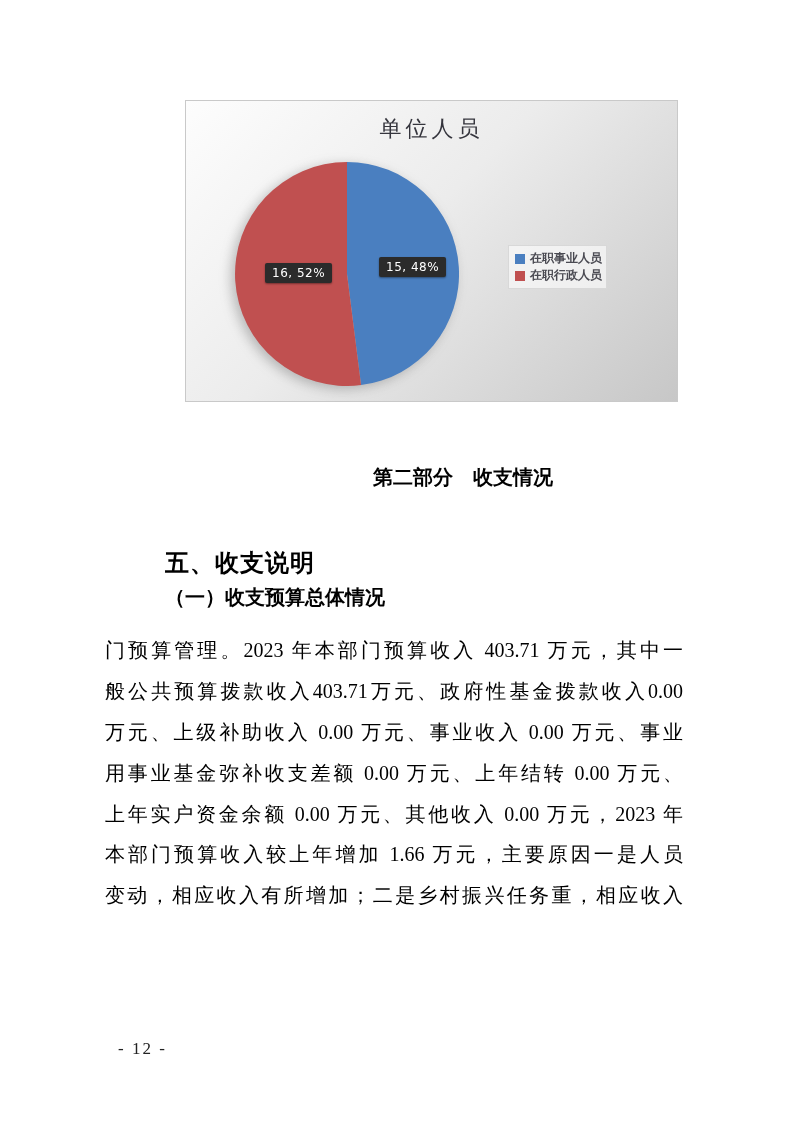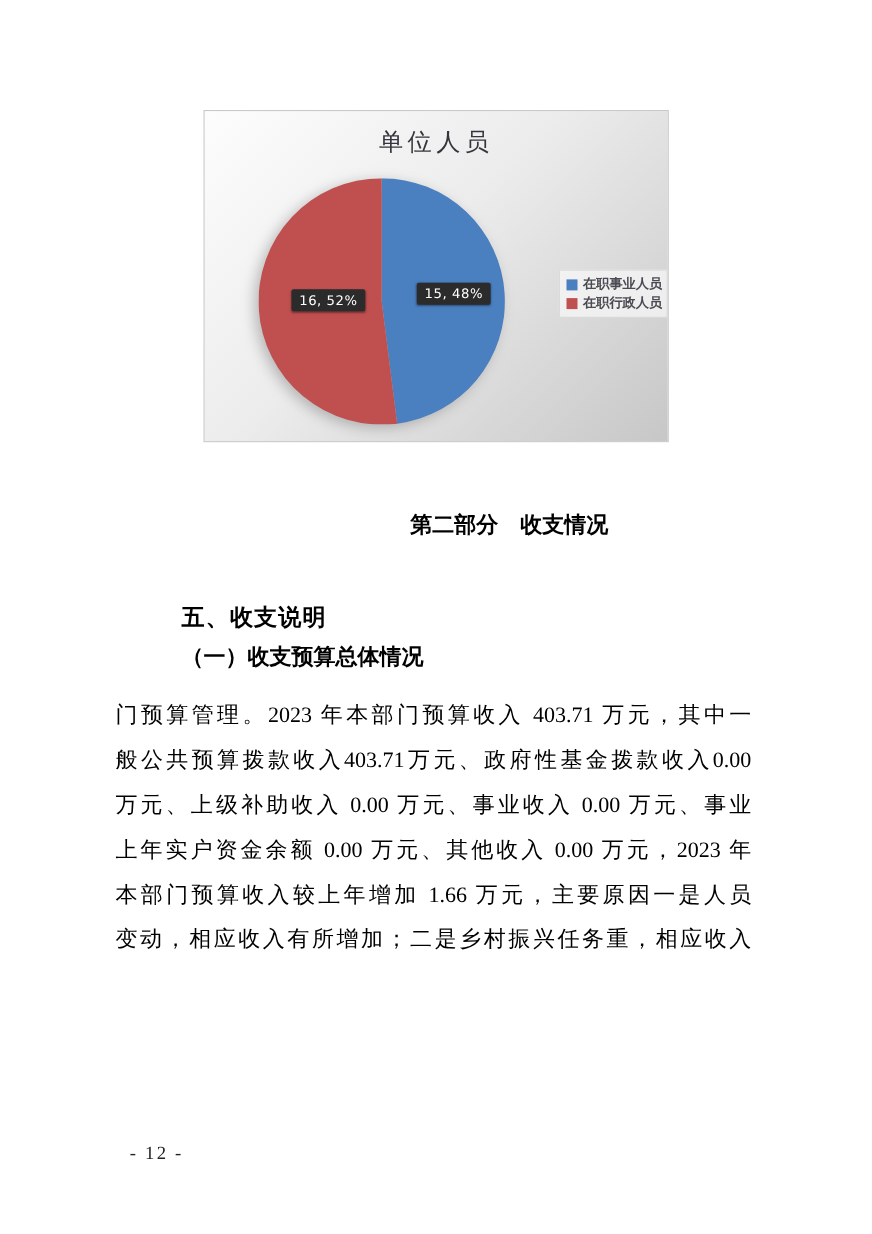--- a/index.html
+++ b/index.html
@@ -9,21 +9,21 @@
     position: relative;
     font-family: "Liberation Serif", "DejaVu Serif", serif;
     color: #1a1a1a;
     overflow: hidden;
   }
 
   
   .chart-frame {
     position: absolute;
     left: 185px; top: 100px;
-    width: 423px; height: 302px;
+    width: 493px; height: 302px;
     background: linear-gradient(135deg, #fdfdfd 0%, #ececec 45%, #c7c7c7 100%);
     border: 1px solid #c9c9c9;
   }
   .chart-title {
     position: absolute;
     left: 0; top: 13px; width: 100%;
     text-align: center;
     font-family: "Liberation Serif", "DejaVu Serif", serif;
     font-size: 22px;
     letter-spacing: 4px;
@@ -85,21 +85,21 @@
     font-weight: bold;
     font-size: 20px;
     color: #000000;
     margin-left: 44px;
   }
   .heading-l2 {
     position: absolute;
     left: 165px; top: 547px;
     font-family: "Liberation Sans", "DejaVu Sans", sans-serif;
     font-weight: bold;
-    font-size: 21px;
+    font-size: 24px;
     letter-spacing: 1px;
     color: #000000;
   }
   .heading-l3 {
     position: absolute;
     left: 165px; top: 584px;
     font-family: "Liberation Sans", "DejaVu Sans", sans-serif;
     font-weight: bold;
     font-size: 20px;
     color: #000000;
@@ -157,18 +157,19 @@
 </div>
 
 <div class="section-heading">第二部分　收支情况</div>
 <div class="heading-l2">五、收支说明</div>
 <div class="heading-l3">（一）收支预算总体情况</div>
 
 <div class="budget-paragraph">
     <div class="para-line">门预算管理。2023 年本部门预算收入 403.71 万元，其中一</div>
     <div class="para-line">般公共预算拨款收入403.71万元、政府性基金拨款收入0.00</div>
     <div class="para-line">万元、上级补助收入 0.00 万元、事业收入 0.00 万元、事业</div>
+    <div class="para-line">用事业基金弥补收支差额 0.00 万元、上年结转 0.00 万元、</div>
     <div class="para-line">上年实户资金余额 0.00 万元、其他收入 0.00 万元，2023 年</div>
     <div class="para-line">本部门预算收入较上年增加 1.66 万元，主要原因一是人员</div>
     <div class="para-line">变动，相应收入有所增加；二是乡村振兴任务重，相应收入</div>
   </div>
 
 <div class="page-number">- 12 -</div>
 
 </body></html>

